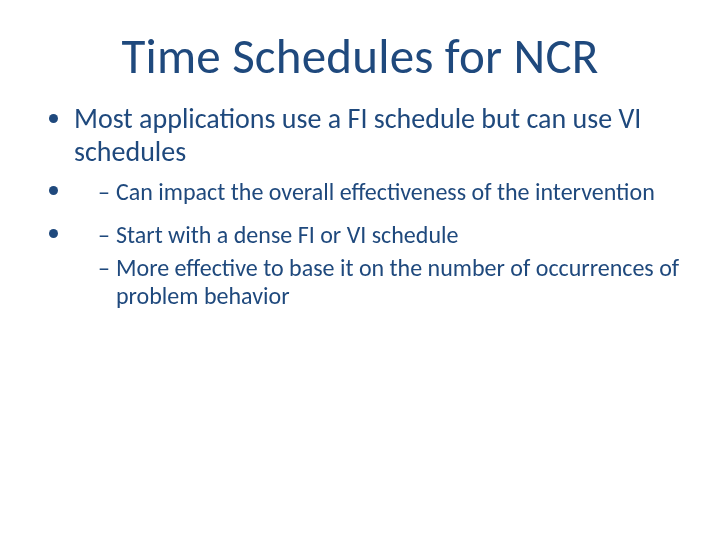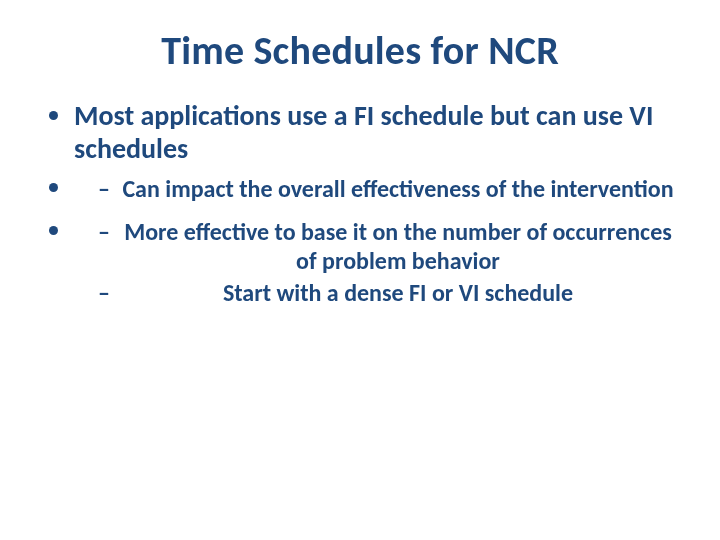--- a/index.html
+++ b/index.html
@@ -12,43 +12,42 @@
     color: #1f497d;
   }
   .slide {
     box-sizing: border-box;
     width: 720px;
     height: 540px;
     padding: 26px 40px 40px 40px;
   }
   .title {
     text-align: center;
-    font-size: 40px;
-    font-weight: 700;
-    margin: 0 0 24px 0;
+    font-size: 49px;
+    font-weight: 400;
+    margin: 0 0 16px 0;
     letter-spacing: 0.2px;
   }
   ul.level1 {
     list-style: disc;
     margin: 0;
     padding-left: 34px;
     font-size: 28px;
     line-height: 1.18;
   }
   ul.level1 > li {
     margin-bottom: 6px;
-    font-weight: 700;
+    font-weight: 400;
   }
   ul.level2 {
     list-style: none;
     margin: 4px 0 10px 0;
     padding-left: 24px;
     font-size: 24px;
     line-height: 1.2;
-    text-align: center;
   }
   ul.level2 > li {
     position: relative;
     padding-left: 18px;
     margin-bottom: 4px;
   }
   ul.level2 > li::before {
     content: "–";
     position: absolute;
     left: 0;
@@ -63,18 +62,18 @@
 
   <ul class="level1">
     <li>Most applications use a FI schedule but can use VI schedules</li>
     <li>
       <ul class="level2">
         <li>Can impact the overall effectiveness of the intervention</li>
       </ul>
     </li>
     <li>
       <ul class="level2">
+        <li>Start with a dense FI or VI schedule</li>
         <li>More effective to base it on the number of occurrences of problem behavior</li>
-        <li>Start with a dense FI or VI schedule</li>
       </ul>
     </li>
   </ul>
 </div>
 
 </body></html>

